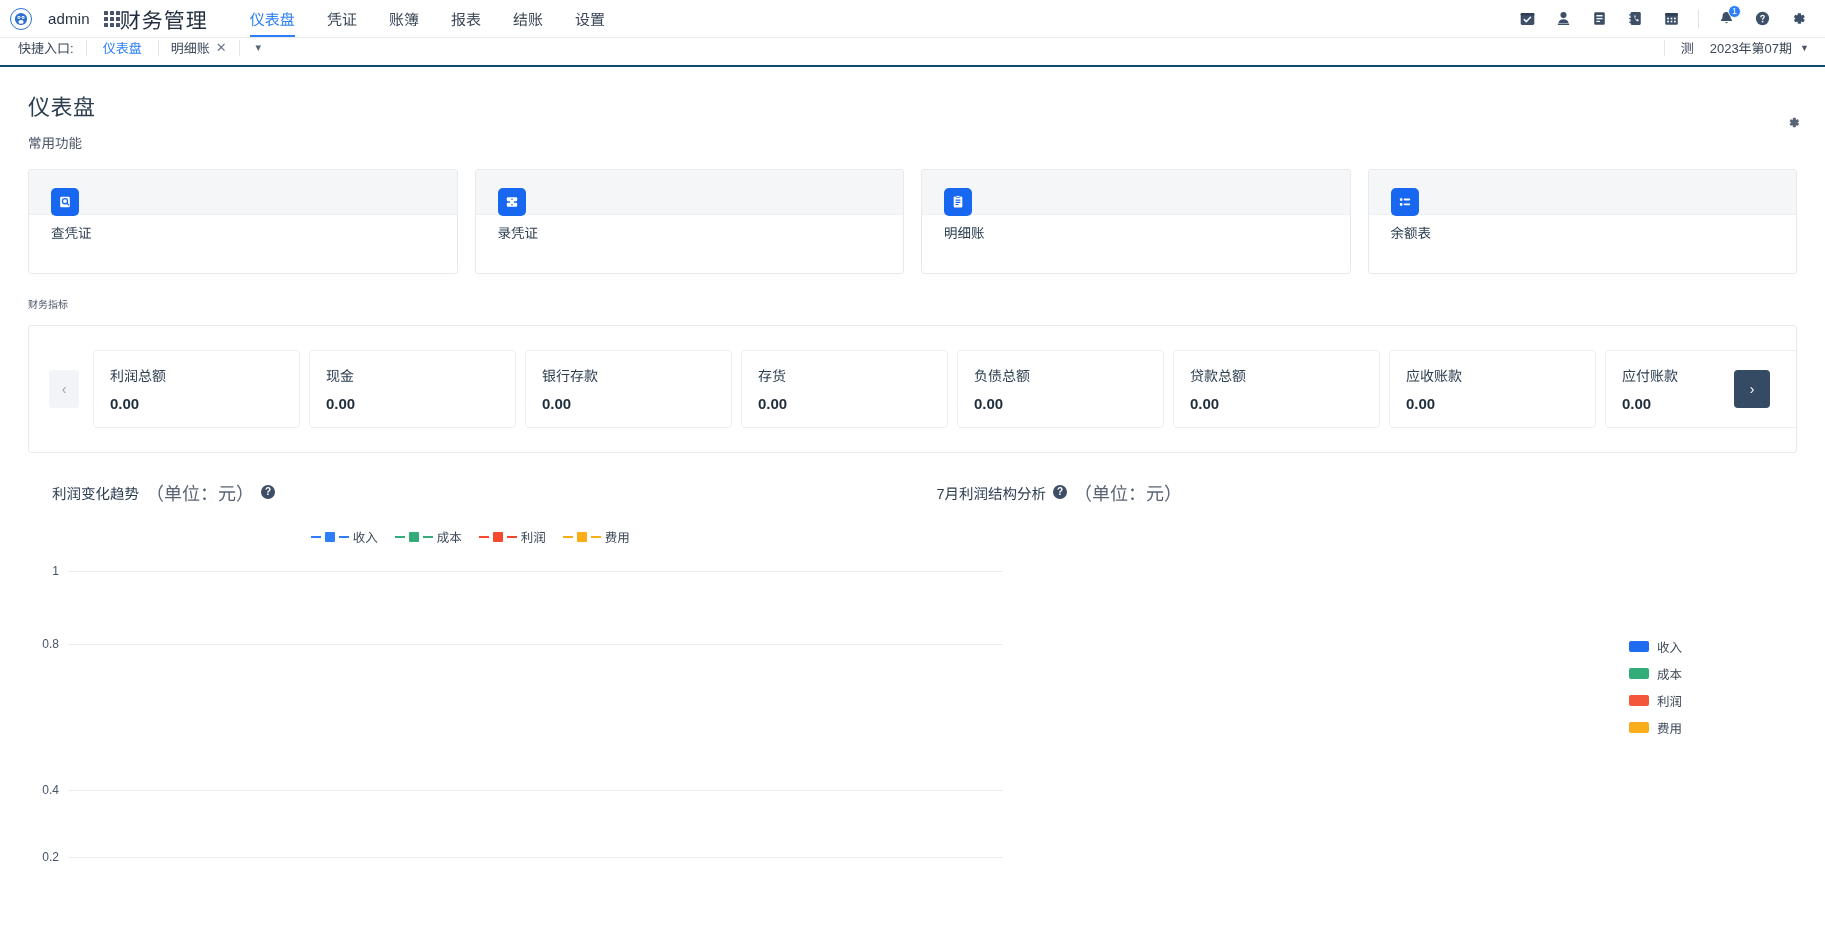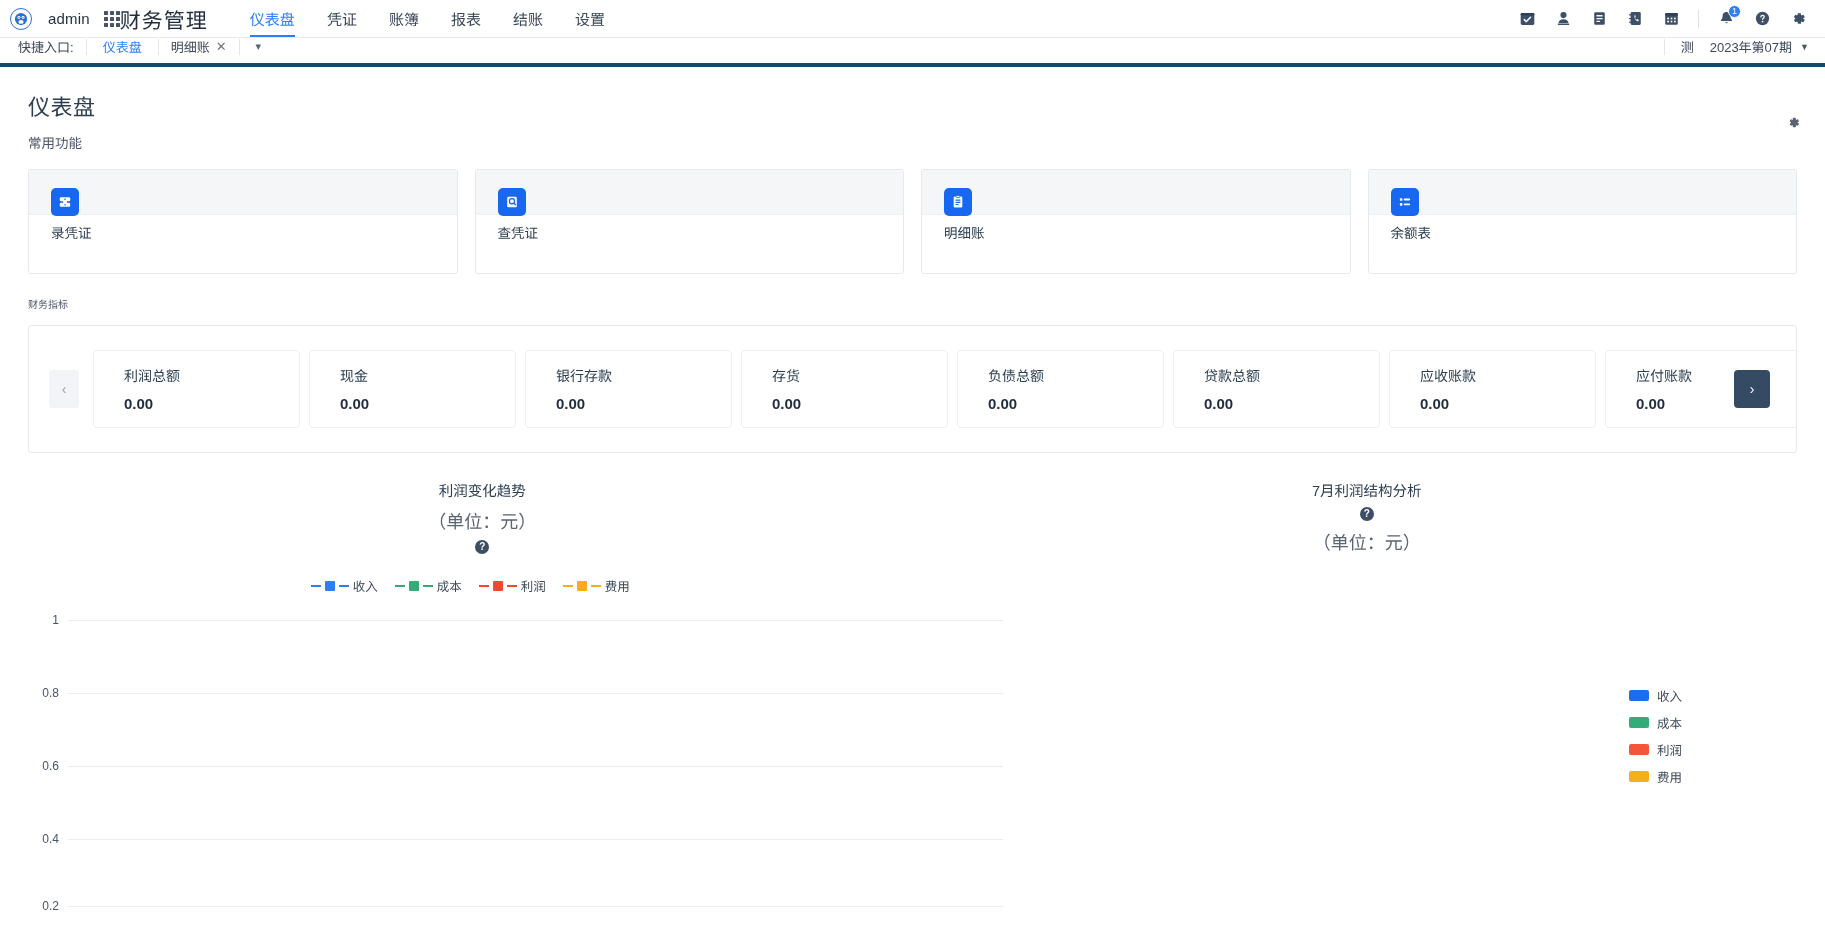--- a/index.html
+++ b/index.html
@@ -57,21 +57,21 @@
   .nav-sep { width:1px; height:18px; background:#dfe3e9; }
   .badge {
     position:absolute; top:-5px; right:-6px; min-width:13px; height:13px;
     background:#2d7ff9; color:#fff; border-radius:50%; font-size:9px;
     display:flex; align-items:center; justify-content:center; padding:0 2px;
     border:1px solid #fff; line-height:1;
   }
 
   
   .quickbar {
-    height:29px; background:#ffffff; border-bottom:4px solid #0c4a6e;
+    height:29px; background:#ffffff; border-bottom:2px solid #0c4a6e;
     display:flex; align-items:center; padding:0 14px 8px 18px; font-size:13px;
   }
   .qb-label { color:#3c4858; margin-right:6px; }
   .qb-sep { width:1px; height:16px; background:#e3e6eb; margin:0 6px; }
   .qb-link { color:#2d7ff9; padding:0 10px; cursor:pointer; }
   .qb-tab { color:#3c4858; padding:0 6px; display:flex; align-items:center; gap:6px; cursor:pointer; }
   .qb-close { color:#6b7785; font-size:13px; cursor:pointer; }
   .qb-caret { color:#5a6573; font-size:11px; padding:0 10px; cursor:pointer; }
   .qb-right { margin-left:auto; display:flex; align-items:center; gap:0; color:#3c4858; }
   .qb-period { padding:0 8px 0 12px; cursor:pointer; }
@@ -111,35 +111,35 @@
     height:128px; display:flex; align-items:center; overflow:hidden;
   }
   .arrow-left {
     margin-left:20px; width:30px; height:38px; background:#f2f4f7; border-radius:3px;
     display:flex; align-items:center; justify-content:center;
     color:#9aa4b2; font-size:14px; cursor:pointer; flex:0 0 auto;
   }
   .metrics-track { display:flex; gap:9px; margin-left:14px; flex:1 1 auto; overflow:hidden; }
   .metric-card {
     flex:0 0 207px; height:78px; border:1px solid #eceff3; border-radius:4px;
-    background:#fff; padding:14px 0 0 30px; cursor:pointer;
+    background:#fff; padding:14px 0 0 16px; cursor:pointer;
   }
   .metric-name { font-size:14px; color:#2c3e50; margin-bottom:7px; }
   .metric-value { font-size:15px; color:#1f2d3d; font-weight:700;margin-top:10px; }
   .arrow-right {
     position:absolute; right:26px; top:50%; transform:translateY(-50%);
     width:36px; height:38px; background:#354a63; border-radius:4px;
     display:flex; align-items:center; justify-content:center;
     color:#ffffff; font-size:14px; cursor:pointer; z-index:3;
   }
 
   
   .charts-row { display:flex; margin-top:26px; }
   .chart-col { flex:1; position:relative; }
-  .chart-head { display:flex; align-items:center; gap:7px; padding-left:24px;flex-direction:column; }
+  .chart-head { display:flex; align-items:center; gap:7px; padding-left:24px; }
   .chart-title { font-size:14.5px; color:#2c3e50; }
   .chart-unit { font-size:18px; color:#5a6573; }
   .help-dot {
     width:14px; height:14px; border-radius:50%; background:#3d4f66;
     color:#fff; font-size:10px; font-weight:700; line-height:14px;
     text-align:center; cursor:pointer; flex:0 0 auto;
   }
   .legend-h {
     display:flex; justify-content:center; gap:17px; margin-top:22px;
     font-size:12.5px; color:#3c4858;
@@ -306,40 +306,40 @@
         <path d="M10 6.6a3.4 3.4 0 100 6.8 3.4 3.4 0 000-6.8zm0 5.2a1.8 1.8 0 110-3.6 1.8 1.8 0 010 3.6z" fill="#5a6573"></path>
         <path d="M17 11.2l-1.3-.8c.1-.3.1-.6 0-.9l1.3-.8a.6.6 0 00.2-.8l-1.2-2a.6.6 0 00-.8-.2l-1.3.7a5 5 0 00-.8-.5V4.4a.6.6 0 00-.6-.6H9.7a.6.6 0 00-.6.6V6a5 5 0 00-.8.5l-1.3-.7a.6.6 0 00-.8.2l-1.2 2a.6.6 0 00.2.8l1.3.8c-.1.3-.1.6 0 .9l-1.3.8a.6.6 0 00-.2.8l1.2 2a.6.6 0 00.8.2l1.3-.7c.3.2.5.4.8.5v1.6c0 .3.3.6.6.6h2.8a.6.6 0 00.6-.6V14c.3-.1.5-.3.8-.5l1.3.7a.6.6 0 00.8-.2l1.2-2a.6.6 0 00-.2-.8z" fill="#5a6573"></path>
       </svg>
   </div>
 
   <div class="fn-row">
     <div class="fn-card">
       <div class="band"></div>
       <div class="fn-icon">
         <svg width="16" height="16" viewBox="0 0 20 20">
+            <rect x="4" y="3.4" width="12" height="13.2" rx="1.6" fill="#fff"></rect>
+            <circle cx="10" cy="9" r="3.2" fill="none" stroke="#1767f0" stroke-width="1.6"></circle>
+            <path d="M12.3 11.4l2 2.1" stroke="#1767f0" stroke-width="1.7" stroke-linecap="round"></path>
+          </svg>
+      </div>
+      <div class="fn-name">查凭证</div>
+    </div>
+
+    <div class="fn-card">
+      <div class="band"></div>
+      <div class="fn-icon">
+        <svg width="16" height="16" viewBox="0 0 20 20">
             <rect x="3.5" y="4" width="13" height="5.2" rx="1.4" fill="#fff"></rect>
             <rect x="3.5" y="10.8" width="13" height="5.2" rx="1.4" fill="#fff"></rect>
             <rect x="7.6" y="8.2" width="4.8" height="3.6" rx="1.2" fill="#fff"></rect>
             <circle cx="10" cy="6.6" r="1" fill="#1767f0"></circle>
             <circle cx="10" cy="13.4" r="1" fill="#1767f0"></circle>
           </svg>
       </div>
       <div class="fn-name">录凭证</div>
-    </div>
-
-    <div class="fn-card">
-      <div class="band"></div>
-      <div class="fn-icon">
-        <svg width="16" height="16" viewBox="0 0 20 20">
-            <rect x="4" y="3.4" width="12" height="13.2" rx="1.6" fill="#fff"></rect>
-            <circle cx="10" cy="9" r="3.2" fill="none" stroke="#1767f0" stroke-width="1.6"></circle>
-            <path d="M12.3 11.4l2 2.1" stroke="#1767f0" stroke-width="1.7" stroke-linecap="round"></path>
-          </svg>
-      </div>
-      <div class="fn-name">查凭证</div>
     </div>
 
     <div class="fn-card">
       <div class="band"></div>
       <div class="fn-icon">
         <svg width="16" height="16" viewBox="0 0 20 20">
             <rect x="4.6" y="3.2" width="10.8" height="13.6" rx="1.5" fill="#fff"></rect>
             <rect x="7.6" y="1.8" width="4.8" height="2.6" rx="1" fill="#fff" stroke="#1767f0" stroke-width="1"></rect>
             <g fill="#1767f0">
               <rect x="6.8" y="7" width="6.4" height="1.3" rx=".5"></rect>
@@ -447,24 +447,20 @@
       <div class="plot">
         <div class="yaxis">
           <div class="grid-row" style="top:4px;">
             <span class="ytick">1</span>
             <span class="gline"></span>
           </div>
           <div class="grid-row" style="top:77px;">
             <span class="ytick">0.8</span>
             <span class="gline"></span>
           </div>
-          <div class="grid-row" style="top:150px;">
-            <span class="ytick">0.6</span>
-            <span class="gline"></span>
-          </div>
           <div class="grid-row" style="top:223px;">
             <span class="ytick">0.4</span>
             <span class="gline"></span>
           </div>
           <div class="grid-row" style="top:290px;">
             <span class="ytick">0.2</span>
             <span class="gline"></span>
           </div>
         </div>
       </div>

